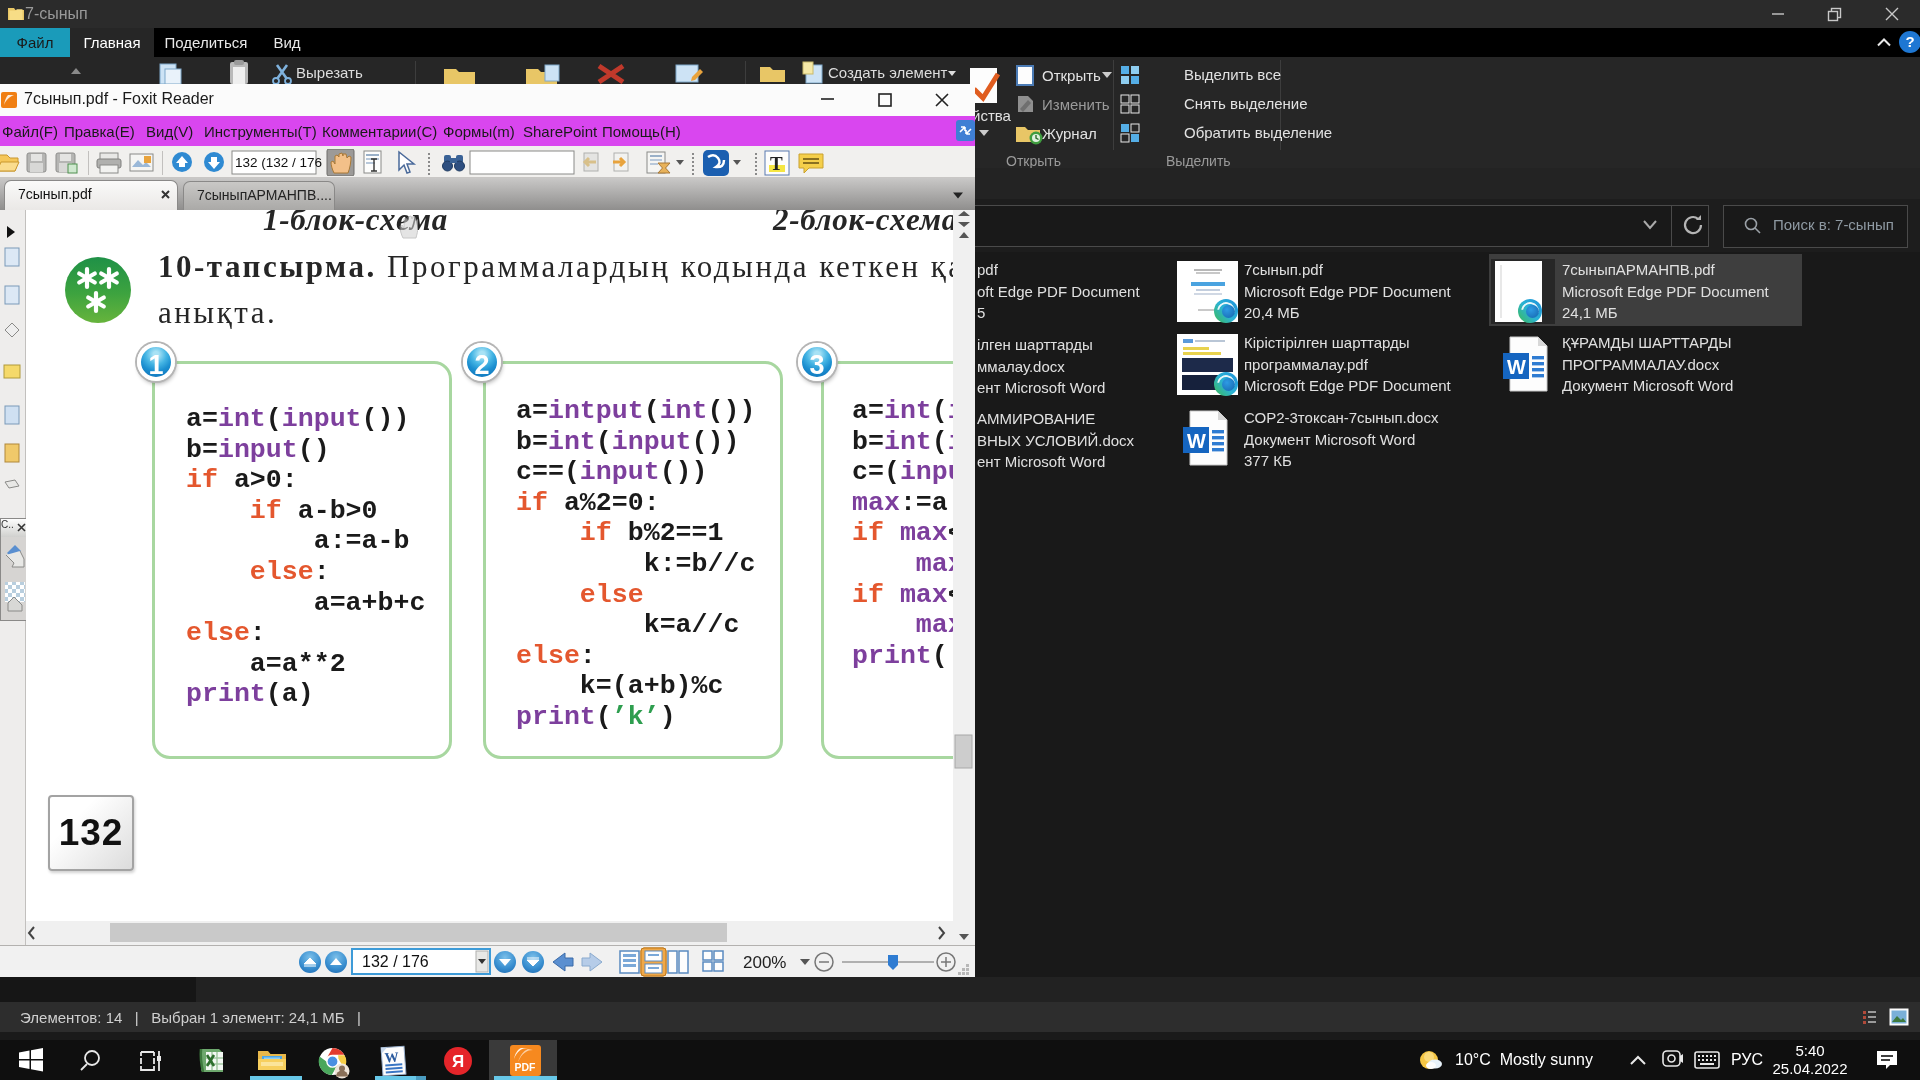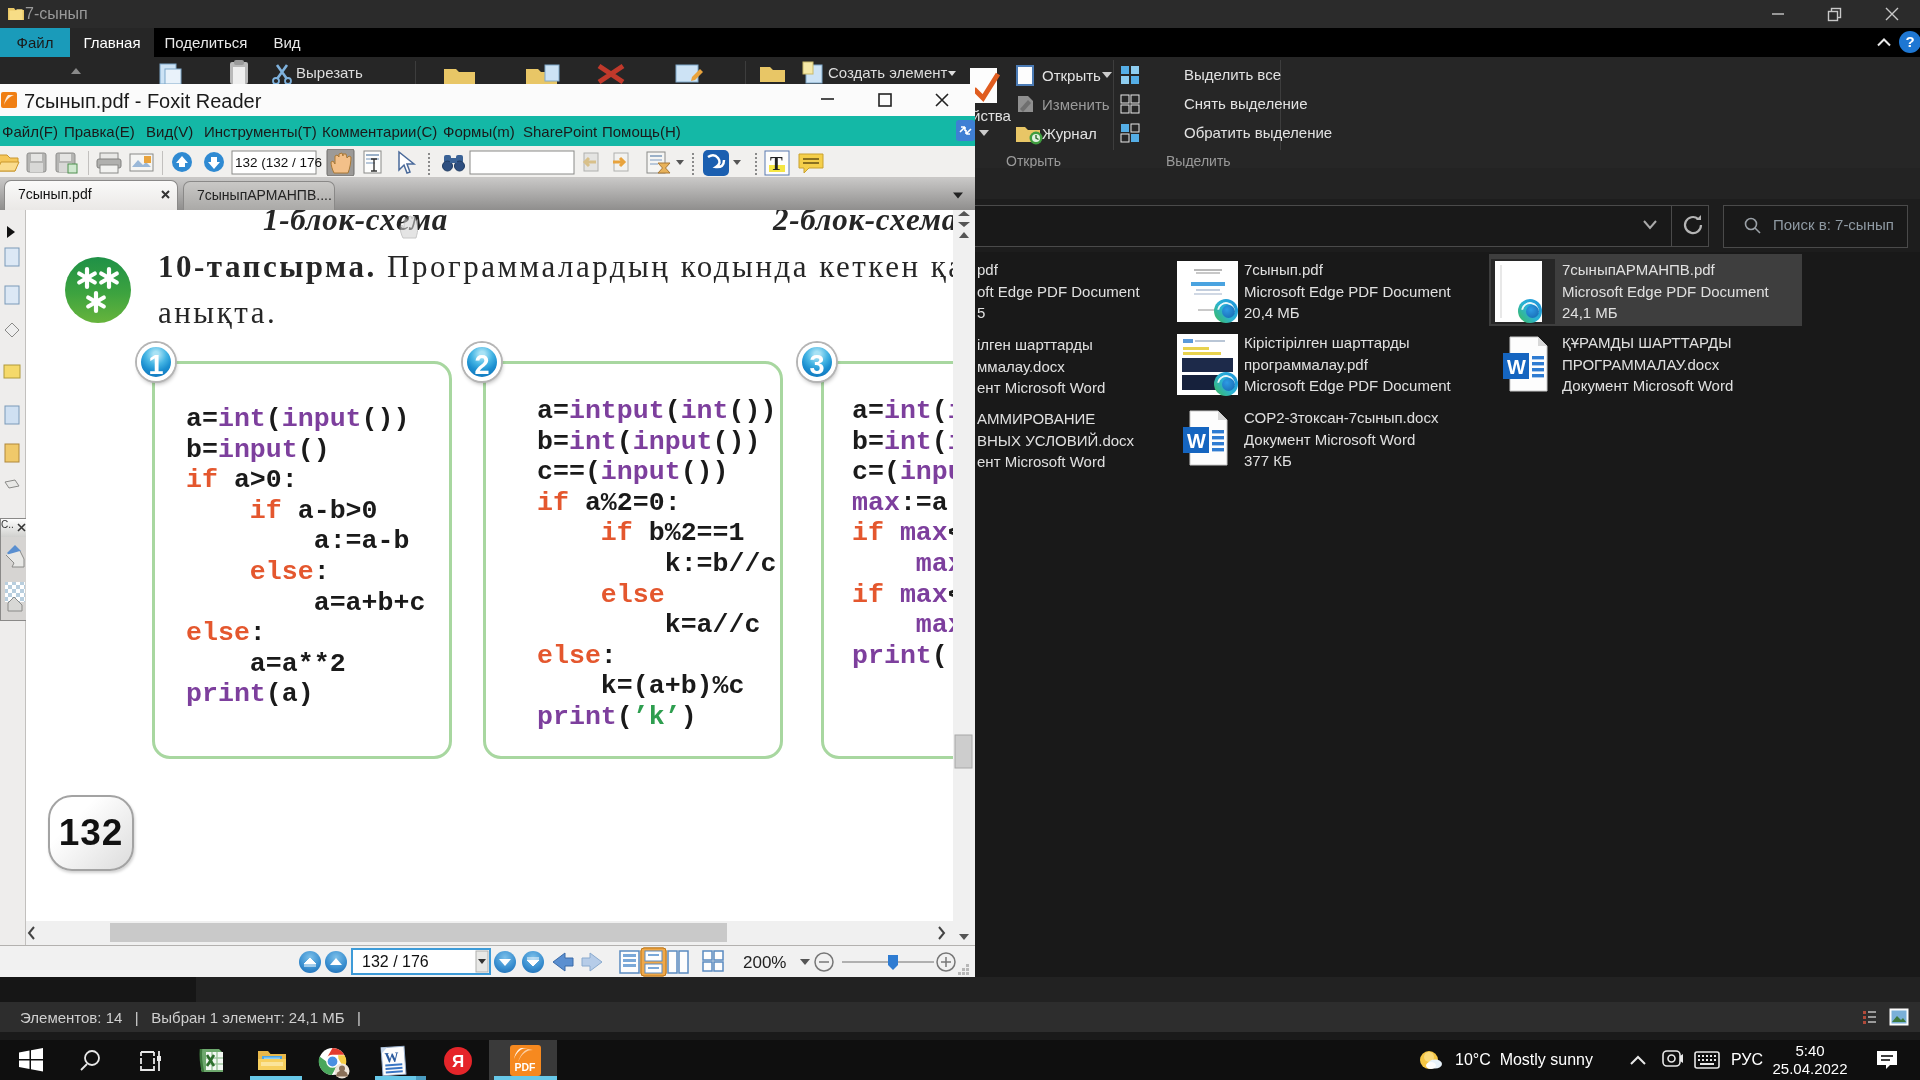--- a/index.html
+++ b/index.html
@@ -26,21 +26,21 @@
 .edge { position:absolute; width:24px; height:24px; border-radius:50%;
   background:linear-gradient(50deg, #3dbc52 0%, #2bb3d4 48%, #1e90dc 100%); }
 .edge:before { content:""; position:absolute; left:3px; top:3px; width:14px; height:14px; border-radius:50%;
   border:2px solid rgba(255,255,255,0.9); border-right-color:transparent; border-bottom-color:transparent; transform:rotate(55deg); }
 .edge:after { content:""; position:absolute; left:8px; top:6px; width:13px; height:13px; border-radius:50%;
   background:radial-gradient(circle at 38% 35%, #2e9be4, #1565ad); }
 
 
 #foxit { left:0; top:84px; width:975px; height:893px; background:#f1f0ef; }
 #fx-title { left:0; top:0; width:975px; height:32px; background:#fbfbfb; }
-#fx-menu { left:0; top:32px; width:975px; height:30px; background:#14b8a6; }
+#fx-menu { left:0; top:32px; width:975px; height:30px; background:#d946ef; }
 #fx-menu > span { position:absolute; top:7px; color:#1a1a1a; font-size:15px; }
 #fx-toolbar { left:0; top:62px; width:975px; height:32px; background:#f1f0ee; border-bottom:1px solid #c9c7c5; }
 #fx-tabbar { left:0; top:94px; width:975px; height:32px; background:linear-gradient(#c9c8c7,#8f8e8d); }
 #fx-leftpanel { left:0; top:126px; width:26px; height:735px; background:#eeedec; border-right:1px solid #c2c0be; }
 #page { left:26px; top:126px; width:927px; height:711px; background:#fff; overflow:hidden; }
 #fx-vscroll { left:953px; top:126px; width:22px; height:735px; background:#f0f0f0; }
 #fx-hscroll { left:26px; top:837px; width:927px; height:24px; background:#f0f0f0; }
 #fx-bottom { left:0; top:861px; width:975px; height:32px; background:#f1f1f1; border-top:1px solid #b3b1af; }
 
 .serif { font-family:"Liberation Serif", serif; }
@@ -268,21 +268,21 @@
   </svg>
 </div>
 <div id="ex-substatus" class="abs"></div>
 
 <div id="foxit" class="abs">
   <div id="fx-title" class="abs">
     <svg class="abs" style="left:1px;top:8px" width="16" height="16" viewBox="0 0 16 16">
       <rect width="16" height="16" rx="2" fill="#f07f13"></rect>
       <path d="M3 13 c2-5 5-8 10-10 l-6 0 c-2 2-3 5-4 10z" fill="#fff" opacity="0.85"></path>
     </svg>
-    <div class="abs" style="left:24px;top:6px;font-size:20px;color:#1a1a1a;">7сынып.pdf - Foxit Reader</div>
+    <div class="abs" style="left:24px;top:6px;font-size:16px;color:#1a1a1a;">7сынып.pdf - Foxit Reader</div>
     <svg class="abs" style="left:810px;top:0" width="165" height="32" viewBox="0 0 165 32">
       <line x1="11" y1="15" x2="24" y2="15" stroke="#222" stroke-width="1.6"></line>
       <rect x="69" y="10" width="12" height="12" fill="none" stroke="#222" stroke-width="1.6"></rect>
       <path d="M126 10 l12 12 M138 10 l-12 12" stroke="#222" stroke-width="1.6"></path>
     </svg>
   </div>
   <div id="fx-menu" class="abs">
     <span style="left:2px">Файл(F)</span>
     <span style="left:64px">Правка(E)</span>
     <span style="left:146px">Вид(V)</span>
@@ -474,42 +474,42 @@
     <div class="code" style="left:160px;top:194px;">a=<span class="f">int</span>(<span class="f">input</span>())
 b=<span class="f">input</span>()
 <span class="k">if</span> a&gt;0:
     <span class="k">if</span> a-b&gt;0
         a:=a-b
     <span class="k">else</span>:
         a=a+b+c
 <span class="k">else</span>:
     a=a**2
 <span class="f">print</span>(a)</div>
-    <div class="code" style="left:490px;top:186px;margin-left:21px;">a=<span class="f">intput</span>(<span class="f">int</span>())
+    <div class="code" style="left:490px;top:186px;">a=<span class="f">intput</span>(<span class="f">int</span>())
 b=<span class="f">int</span>(<span class="f">input</span>())
 c==(<span class="f">input</span>())
 <span class="k">if</span> a%2=0:
     <span class="k">if</span> b%2==1
         k:=b//c
     <span class="k">else</span>
         k=a//c
 <span class="k">else</span>:
     k=(a+b)%c
 <span class="f">print</span>(<span class="s">’k’</span>)</div>
     <div class="code" style="left:826px;top:186px;">a=<span class="f">int</span>(<span class="f">in</span>
 b=<span class="f">int</span>(<span class="f">in</span>
 c=(<span class="f">inpu</span>
 <span class="f">max</span>:=a
 <span class="k">if</span> <span class="f">max</span>&lt;
     <span class="f">max</span>
 <span class="k">if</span> <span class="f">max</span>&lt;
     <span class="f">max</span>
 <span class="f">print</span>(</div>
 
-    <div class="abs" style="left:22px;top:585px;width:86px;height:76px;border:2px solid #a3a3a3;border-radius:24px;background:linear-gradient(135deg,#ffffff 30%,#dcdcdc);box-shadow:1px 2px 3px rgba(0,0,0,0.18);padding-left:9px;">
+    <div class="abs" style="left:22px;top:585px;width:86px;height:76px;border:2px solid #a3a3a3;border-radius:4px;background:linear-gradient(135deg,#ffffff 30%,#dcdcdc);box-shadow:1px 2px 3px rgba(0,0,0,0.18);padding-left:9px;">
       <div class="abs" style="left:0;top:15px;width:82px;text-align:center;font-size:37px;font-weight:bold;color:#111;font-family:'Liberation Sans';letter-spacing:1px;">132</div>
     </div>
   </div>
 
   <div id="fx-vscroll" class="abs">
     <svg width="22" height="735" viewBox="0 0 22 735">
       <path d="M5 6 l6 -5 6 5 z M5 9 h12 M5 12 l6 5 6 -5 z" fill="#555" stroke="none"></path>
       <path d="M6 28 l5 -6 5 6 z" fill="#555"></path>
       <rect x="2" y="525" width="17" height="33" fill="#cdcdcd" stroke="#a8a8a8"></rect>
       <path d="M6 724 l5 6 5 -6 z" fill="#555"></path>

